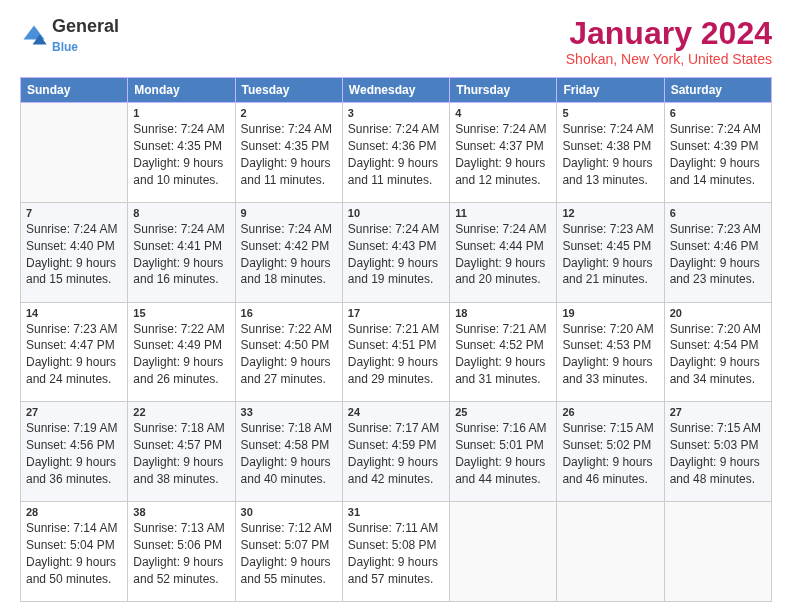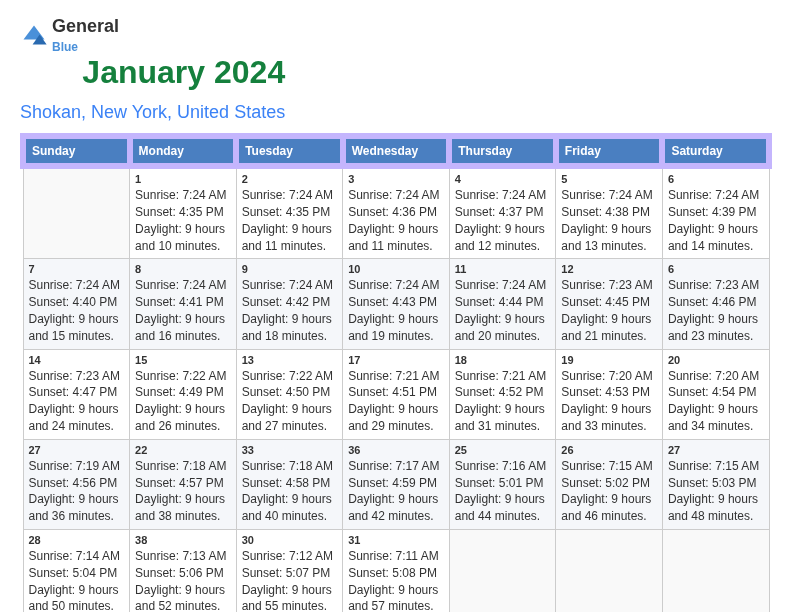--- a/index.html
+++ b/index.html
@@ -15,21 +15,20 @@
       height: 612px;
       padding: 16px 20px 10px 20px;
       display: flex;
       flex-direction: column;
     }
     .header {
       display: flex;
       justify-content: space-between;
       align-items: flex-start;
       margin-bottom: 10px;
-      flex-direction: column;
     }
     .logo {
       display: flex;
       align-items: center;
       gap: 4px;
     }
     .logo-text-general {
       font-size: 18px;
       font-weight: bold;
       color: #333;
@@ -42,41 +41,40 @@
     .logo-icon {
       width: 28px;
       height: 28px;
     }
     .title-block {
       text-align: right;
     }
     .month-title {
       font-size: 32px;
       font-weight: bold;
-      color: #15803d;
+      color: #be185d;
       line-height: 1.1;
     }
     .location {
-      font-size: 18px;
-      color: #3b82f6;
-      margin-top: 12px;
+      font-size: 14px;
+      color: #ef4444;
     }
     .calendar-table {
       width: 100%;
       border-collapse: collapse;
       flex: 1;
     }
     .calendar-table th {
       background-color: #4a7fc1;
       color: #fff;
       font-size: 12px;
       font-weight: bold;
       padding: 5px 6px;
       text-align: left;
-      border: 6px solid #c4b5fd;
+      border: 1px solid #c4b5fd;
     }
     .calendar-table td {
       border: 1px solid #ccc;
       vertical-align: top;
       padding: 4px 5px;
       font-size: 10px;
       color: #333;
       width: calc(100% / 7);
       background: #fff;
     }
@@ -191,21 +189,21 @@
         <tr>
           <td>
             <div class="day-number">14</div>
         <div class="day-info">Sunrise: 7:23 AM<br>Sunset: 4:47 PM<br>Daylight: 9 hours and 24 minutes.</div>
           </td>
           <td>
             <div class="day-number">15</div>
         <div class="day-info">Sunrise: 7:22 AM<br>Sunset: 4:49 PM<br>Daylight: 9 hours and 26 minutes.</div>
           </td>
           <td>
-            <div class="day-number">13</div>
+            <div class="day-number">16</div>
         <div class="day-info">Sunrise: 7:22 AM<br>Sunset: 4:50 PM<br>Daylight: 9 hours and 27 minutes.</div>
           </td>
           <td>
             <div class="day-number">17</div>
         <div class="day-info">Sunrise: 7:21 AM<br>Sunset: 4:51 PM<br>Daylight: 9 hours and 29 minutes.</div>
           </td>
           <td>
             <div class="day-number">18</div>
         <div class="day-info">Sunrise: 7:21 AM<br>Sunset: 4:52 PM<br>Daylight: 9 hours and 31 minutes.</div>
           </td>
@@ -225,21 +223,21 @@
           </td>
           <td>
             <div class="day-number">22</div>
         <div class="day-info">Sunrise: 7:18 AM<br>Sunset: 4:57 PM<br>Daylight: 9 hours and 38 minutes.</div>
           </td>
           <td>
             <div class="day-number">33</div>
         <div class="day-info">Sunrise: 7:18 AM<br>Sunset: 4:58 PM<br>Daylight: 9 hours and 40 minutes.</div>
           </td>
           <td>
-            <div class="day-number">36</div>
+            <div class="day-number">24</div>
         <div class="day-info">Sunrise: 7:17 AM<br>Sunset: 4:59 PM<br>Daylight: 9 hours and 42 minutes.</div>
           </td>
           <td>
             <div class="day-number">25</div>
         <div class="day-info">Sunrise: 7:16 AM<br>Sunset: 5:01 PM<br>Daylight: 9 hours and 44 minutes.</div>
           </td>
           <td>
             <div class="day-number">26</div>
         <div class="day-info">Sunrise: 7:15 AM<br>Sunset: 5:02 PM<br>Daylight: 9 hours and 46 minutes.</div>
           </td>

